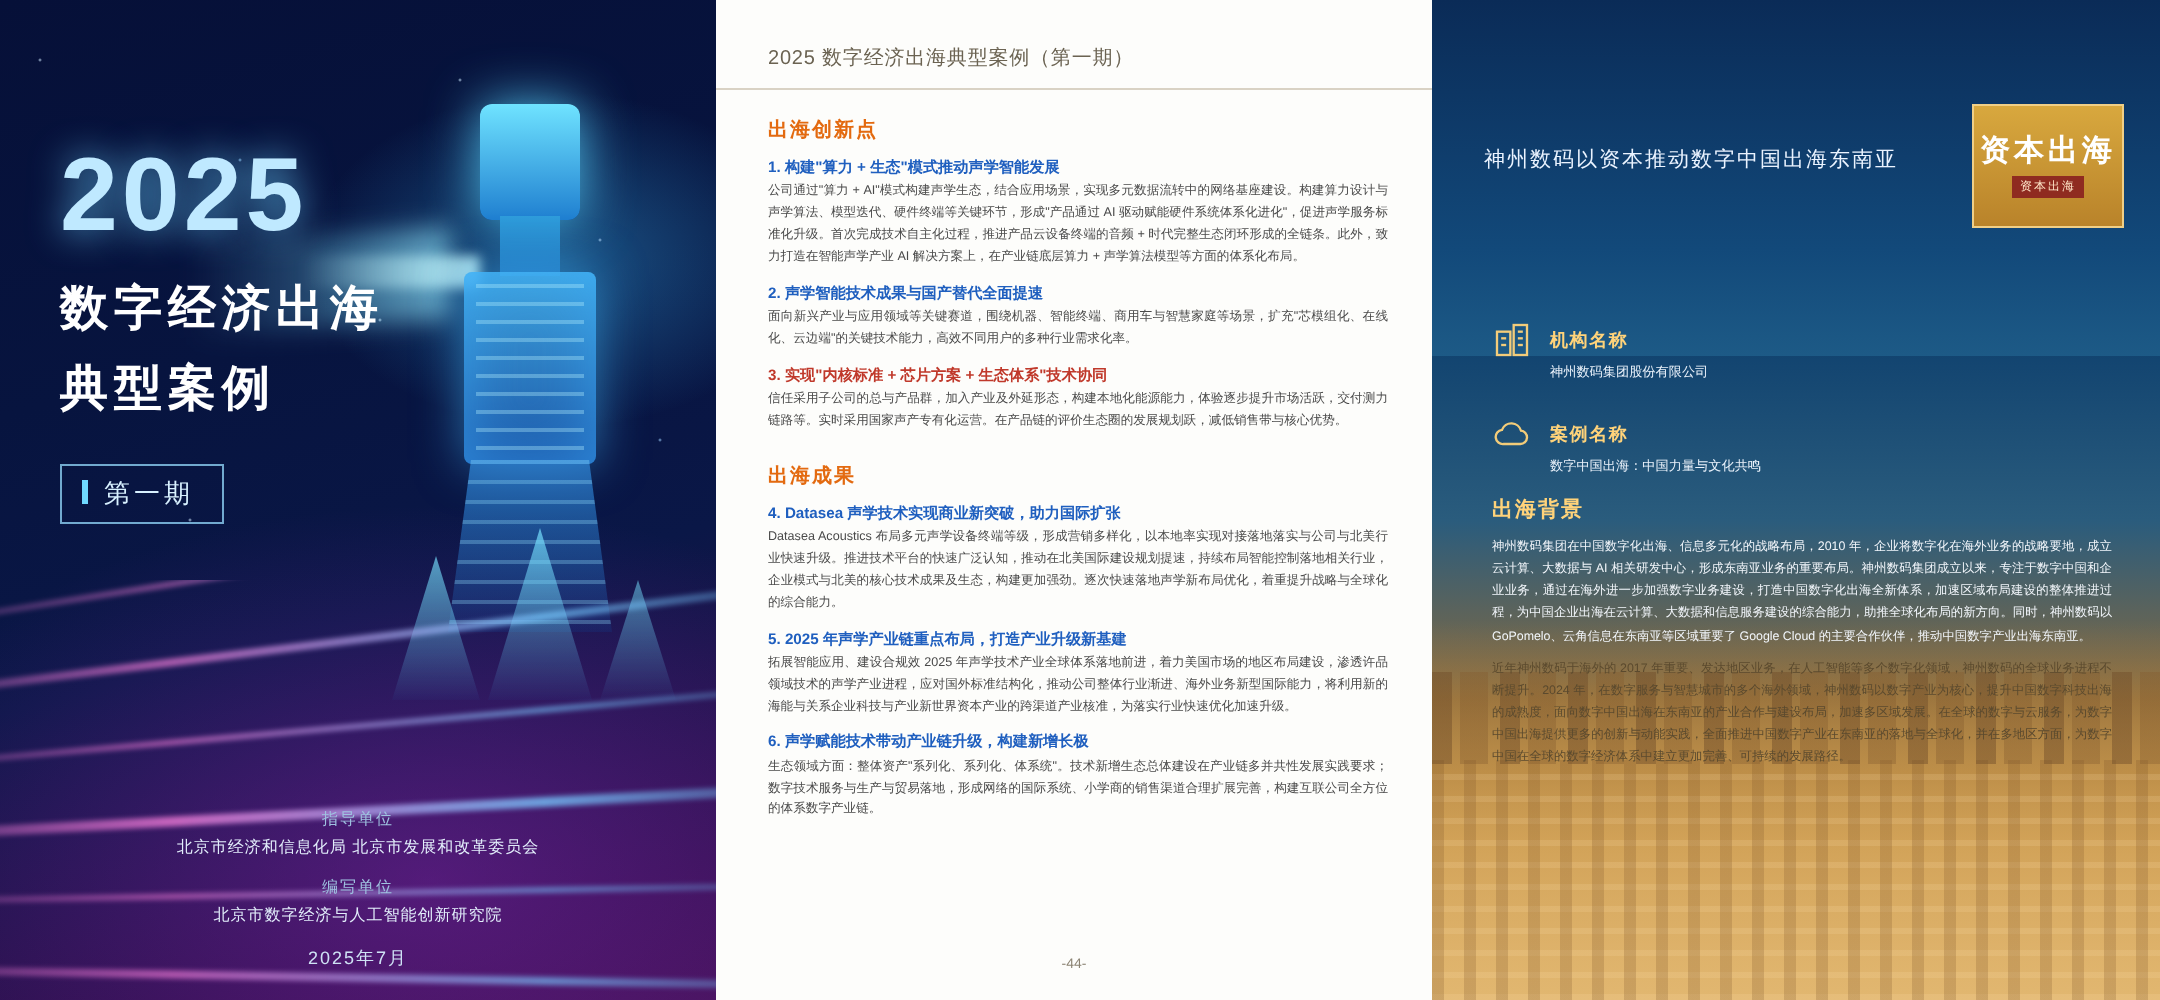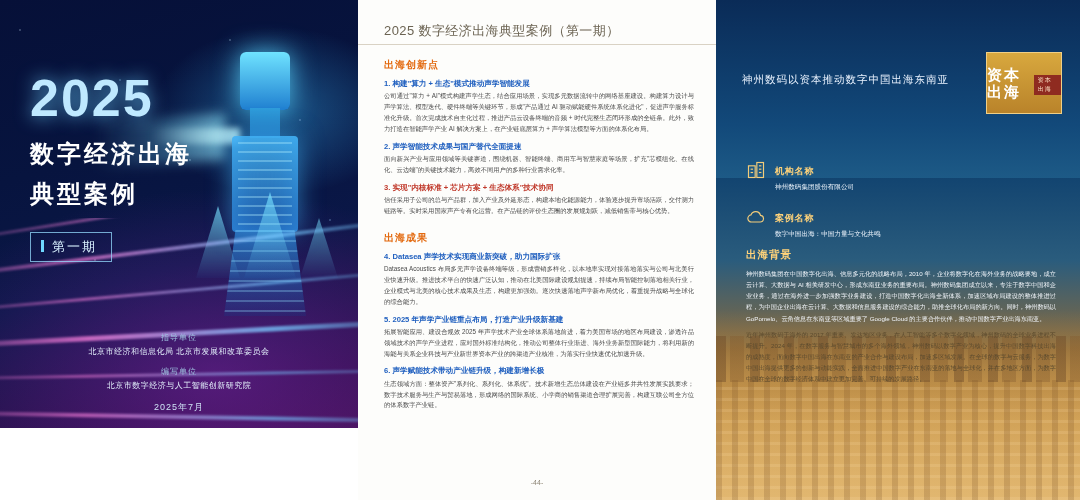--- a/index.html
+++ b/index.html
@@ -5,21 +5,21 @@
   html,body{margin:0;padding:0;}
   body{
     width:1080px;height:500px;overflow:hidden;
     font-family:"Liberation Sans","DejaVu Sans",sans-serif;
     background:#ffffff;
   }
   .page{position:relative;width:1080px;height:500px;display:flex;}
 
   
   .cover{
-    position:relative;width:358px;height:428px;flex:0 0 358px;overflow:hidden;
+    position:relative;width:358px;height:500px;flex:0 0 358px;overflow:hidden;
     background:
       radial-gradient(ellipse 180px 120px at 78% 26%, rgba(60,190,255,.38), rgba(5,14,48,0) 70%),
       radial-gradient(ellipse 420px 260px at 60% 88%, rgba(140,40,180,.45), rgba(5,14,48,0) 72%),
       linear-gradient(165deg,#061038 0%,#07143f 35%,#0a1747 60%,#2a0f4a 88%,#3b1050 100%);
   }
   .cover .stars{position:absolute;inset:0;
     background-image:
       radial-gradient(1px 1px at 20px 30px,#cfe9ff,transparent),
       radial-gradient(1px 1px at 120px 80px,#9fd2ff,transparent),
       radial-gradient(1px 1px at 230px 40px,#cfe9ff,transparent),
@@ -81,21 +81,21 @@
   .cover-badge:before{content:"";display:inline-block;width:3px;height:12px;background:#6fd9ff;
     margin-right:8px;vertical-align:-1px;}
   .cover-foot{position:absolute;left:0;right:0;bottom:14px;text-align:center;color:#c9ddf2;margin-top:22px;}
   .cover-foot .lbl{font-size:8px;letter-spacing:1px;color:#9fc2e0;margin-bottom:3px;}
   .cover-foot .org{font-size:8px;letter-spacing:.5px;color:#e2eefb;margin-bottom:9px;}
   .cover-foot .date{font-size:9px;color:#cfe2f5;margin-top:10px;letter-spacing:1px;}
 
   
   .textpage{position:relative;width:358px;height:500px;flex:0 0 358px;background:#fdfdfb;}
   .tp-head{position:absolute;left:0;right:0;top:22px;height:22px;border-bottom:1px solid #d9d2c4;}
-  .tp-head span{position:absolute;left:26px;top:0;font-size:13px;color:#6b6352;letter-spacing:.4px;}
+  .tp-head span{position:absolute;left:26px;top:0;font-size:10px;color:#6b6352;letter-spacing:.4px;}
   .tp-body{position:absolute;left:26px;right:22px;top:58px;}
   .sec-title{color:#e36a10;font-size:10px;font-weight:bold;letter-spacing:1px;margin:0 0 6px;}
   .sec-title.second{margin-top:14px;}
   .sub{color:#1f5fbf;font-size:7.6px;font-weight:bold;line-height:1.5;margin:6px 0 2px;}
   .sub.red{color:#c0392b;}
   .para{color:#4a4a4a;font-size:6.3px;line-height:1.72;text-align:justify;margin:0 0 4px;}
   .tp-foot{position:absolute;left:0;right:0;bottom:14px;text-align:center;font-size:7px;color:#8c8474;}
 
   
   .casepage{position:relative;width:364px;height:500px;flex:1 1 auto;overflow:hidden;
@@ -112,21 +112,21 @@
   .cp-city:after{content:"";position:absolute;left:0;right:0;bottom:118px;height:46px;
     background:repeating-linear-gradient(90deg,
       rgba(110,75,40,.45) 0 10px, rgba(0,0,0,0) 10px 14px,
       rgba(130,90,45,.35) 14px 28px, rgba(0,0,0,0) 28px 34px);}
 
   .cp-head{position:absolute;left:26px;top:64px;color:#fff;}
   .cp-case-no{font-size:16px;font-weight:bold;letter-spacing:2px;}
   .cp-case-title{margin-top:9px;font-size:10.5px;letter-spacing:1px;color:#eaf3ff;}
   .cp-stamp{position:absolute;right:18px;top:52px;width:74px;height:60px;
     background:linear-gradient(180deg,#d8a83e,#b9832a);border:1px solid #f0cf86;
-    display:flex;flex-direction:row;align-items:center;justify-content:center;color:#fff;}
+    display:flex;flex-direction:column;align-items:center;justify-content:center;color:#fff;}
   .cp-stamp b{font-size:15px;letter-spacing:2px;line-height:1.15;font-weight:bold;}
   .cp-stamp i{font-style:normal;font-size:6px;letter-spacing:1px;margin-top:4px;
     background:#8f2b20;color:#ffe7c9;padding:1px 4px;}
 
   .cp-logo{position:absolute;right:18px;top:138px;width:92px;height:34px;background:#fff;border-radius:3px;
     display:flex;align-items:center;justify-content:center;gap:4px;padding:0 5px;box-sizing:border-box;}
   .cp-logo .mark{width:22px;height:22px;border-radius:50%;
     background:conic-gradient(from 210deg,#d6272c,#f06a1e,#d6272c);position:relative;flex:0 0 22px;}
   .cp-logo .mark:after{content:"";position:absolute;left:6px;top:6px;width:10px;height:10px;border-radius:50%;background:#fff;}
   .cp-logo .txt b{display:block;font-size:8px;color:#c8201f;line-height:1.1;}

